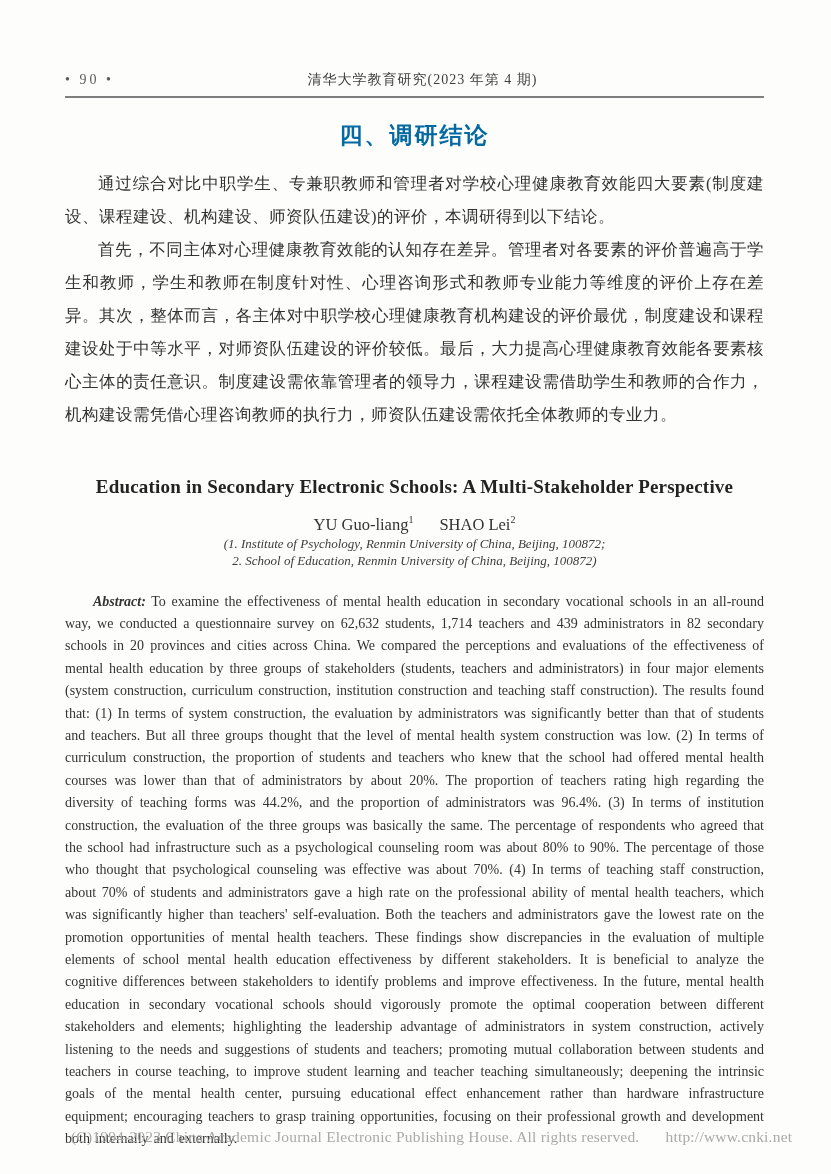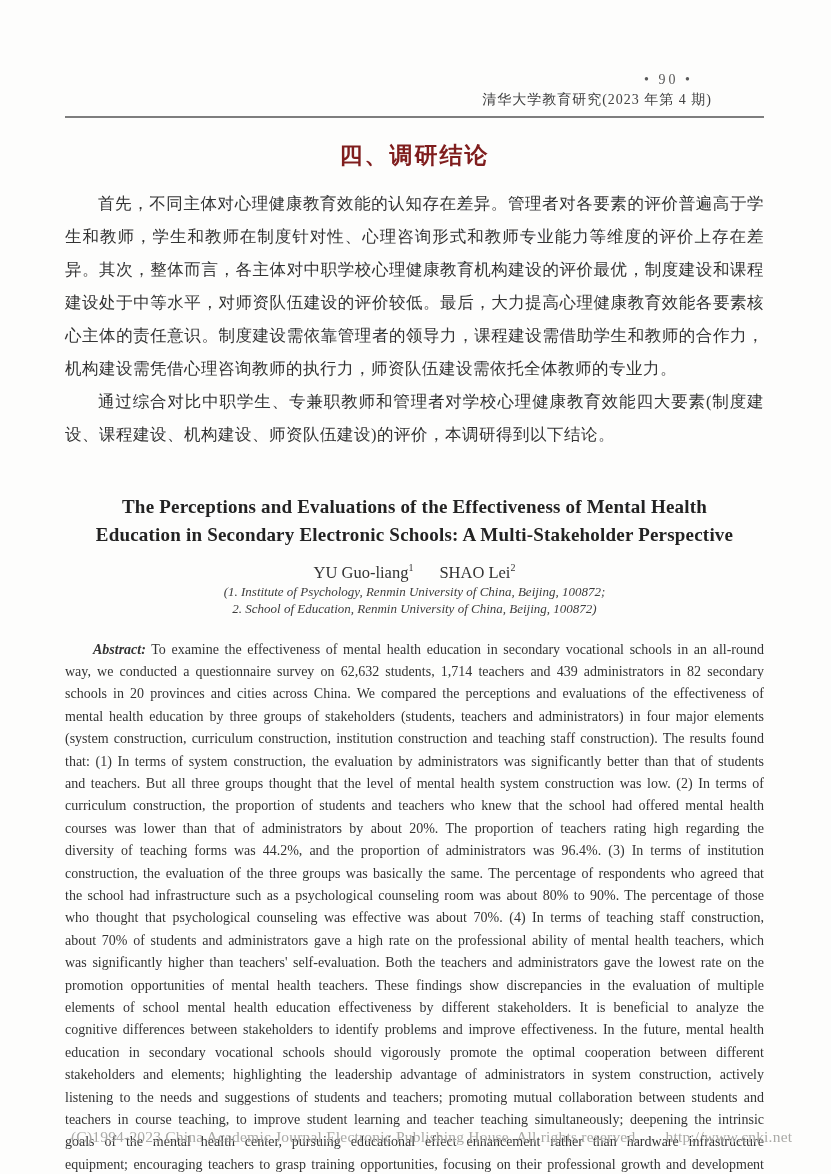--- a/index.html
+++ b/index.html
@@ -24,21 +24,20 @@
     box-sizing: border-box;
   }
   
   .running-head {
     display: flex;
     align-items: flex-end;
     padding-top: 70px;
     font-size: 14px;
     color: #4f4f4f;
     line-height: 20px;
-    flex-direction: column;
   }
   .page-no {
     width: 120px;
     letter-spacing: 3px;
     color: #5a5a5a;
     white-space: nowrap;
   }
   .journal-title {
     flex: 1;
     text-align: center;
@@ -50,21 +49,21 @@
     border: none;
     border-top: 2px solid #7e7e7e;
     margin: 6px 0 0 0;
   }
   
   .section-title {
     text-align: center;
     font-size: 23px;
     font-weight: bold;
     letter-spacing: 2px;
-    color: #7f1d1d;
+    color: #0369a1;
     margin: 22px 0 16px 0;
   }
   .cn-para {
     font-size: 16.5px;
     line-height: 33px;
     text-align: justify;
     text-indent: 2em;
     color: #333;
     margin: 0;
     letter-spacing: 0.5px;
@@ -126,25 +125,24 @@
   <div class="content">
 
     <div class="running-head">
       <span class="page-no">• 90 •</span>
       <span class="journal-title">清华大学教育研究(2023 年第 4 期)</span>
     </div>
     <hr class="head-rule">
 
     <h2 class="section-title">四、调研结论</h2>
 
+    <p class="cn-para">通过综合对比中职学生、专兼职教师和管理者对学校心理健康教育效能四大要素(制度建设、课程建设、机构建设、师资队伍建设)的评价，本调研得到以下结论。</p>
     <p class="cn-para">首先，不同主体对心理健康教育效能的认知存在差异。管理者对各要素的评价普遍高于学生和教师，学生和教师在制度针对性、心理咨询形式和教师专业能力等维度的评价上存在差异。其次，整体而言，各主体对中职学校心理健康教育机构建设的评价最优，制度建设和课程建设处于中等水平，对师资队伍建设的评价较低。最后，大力提高心理健康教育效能各要素核心主体的责任意识。制度建设需依靠管理者的领导力，课程建设需借助学生和教师的合作力，机构建设需凭借心理咨询教师的执行力，师资队伍建设需依托全体教师的专业力。</p>
-    <p class="cn-para">通过综合对比中职学生、专兼职教师和管理者对学校心理健康教育效能四大要素(制度建设、课程建设、机构建设、师资队伍建设)的评价，本调研得到以下结论。</p>
 
     <div class="en-title">
-      <div>The Perceptions and Evaluations of the Effectiveness of Mental Health</div>
       <div>Education in Secondary Electronic Schools: A Multi-Stakeholder Perspective</div>
     </div>
 
     <div class="en-authors">
       <span>YU Guo-liang</span><sup>1</sup><span class="author-gap"></span><span>SHAO Lei</span><sup>2</sup>
     </div>
 
     <div class="affiliations">
       <div>(1. Institute of Psychology, Renmin University of China, Beijing, 100872;</div>
       <div>2. School of Education, Renmin University of China, Beijing, 100872)</div>

